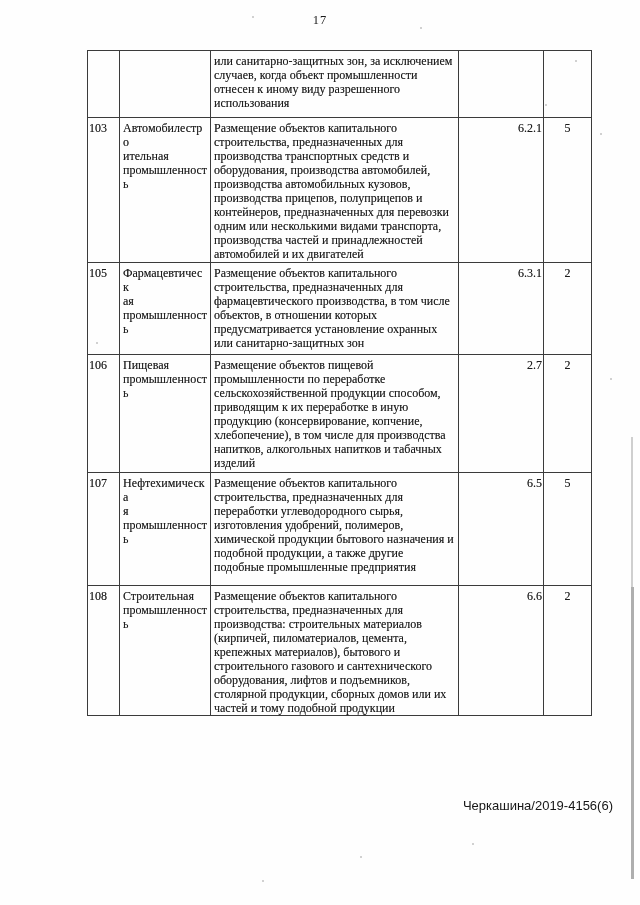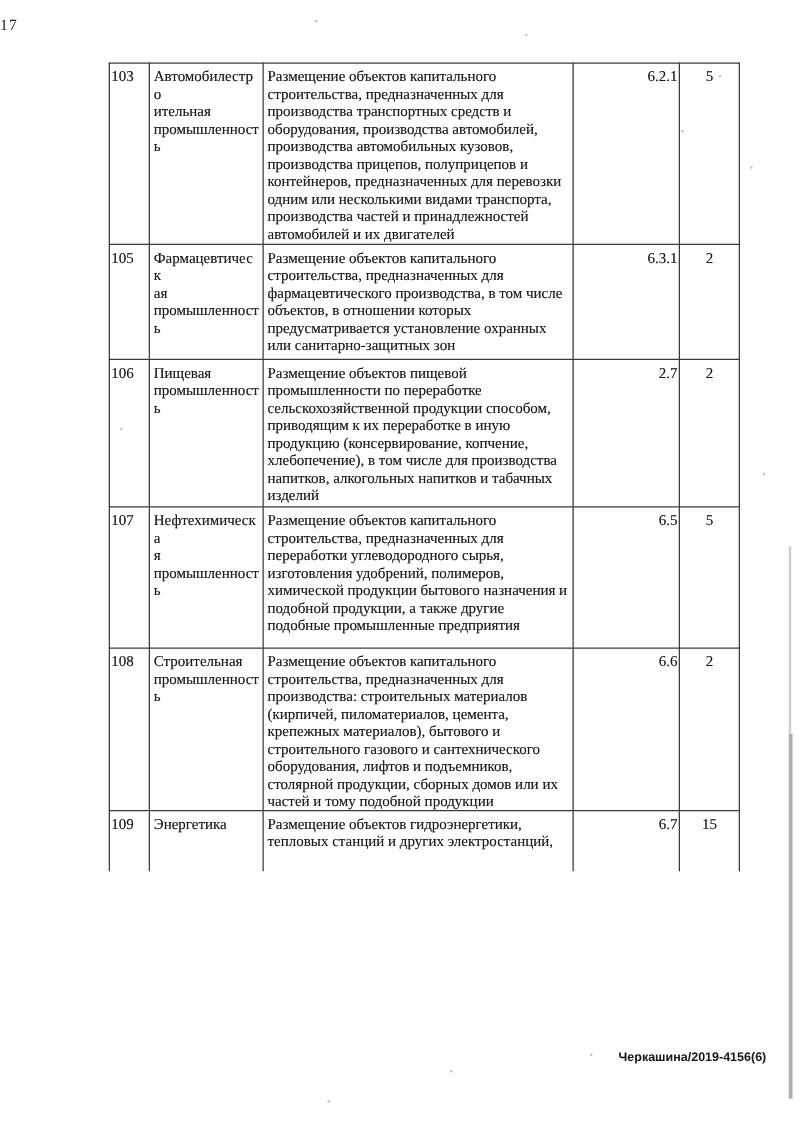--- a/index.html
+++ b/index.html
@@ -6,20 +6,21 @@
   body{
     width:640px;height:905px;
     background:#fefefe;
     position:relative;
     font-family:"Liberation Serif", serif;
     color:#1b1b1b;
     overflow:hidden;
   }
   .page-number{
     position:absolute;top:13px;left:0;width:640px;
+    text-align:center;
     font-size:12.5px;
     letter-spacing:1px;
     color:#1a1a1a;
   }
   table.doc-table{
     position:absolute;
     left:87px;top:50px;
     width:504px;
     border-collapse:collapse;
     table-layout:fixed;
@@ -34,25 +35,24 @@
     overflow:hidden;
   }
   tr.last-row td{border-bottom:none;}
   td.c-num{text-align:left;padding:3px 1px 0 1px;}
   td.c-name{padding:3px 2px 0 3px;white-space:pre-line;overflow-wrap:break-word;}
   td.c-desc{padding:3px 4px 0 3px;}
   td.c-code{text-align:right;padding:3px 1px 0 1px;}
   td.c-val{text-align:center;padding:3px 1px 0 1px;}
   .footer-stamp{
     position:absolute;
-    top:841px;right:27px;
+    top:798px;right:27px;
     font-family:"Liberation Sans", sans-serif;
-    font-size:10px;
+    font-size:13px;
     color:#161616;
-    font-weight:bold;
   }
   .artifact-line{position:absolute;pointer-events:none;}
   .artifact-a{left:631px;top:437px;width:2px;height:150px;background:#cfcfcf;}
   .artifact-b{left:631px;top:587px;width:3px;height:292px;background:#aeaeae;}
   .speck{position:absolute;width:2px;height:2px;border-radius:50%;background:#c2c2c2;}
 </style>
 </head>
 <body>
 
 <div>
@@ -61,20 +61,27 @@
 
   <table class="doc-table">
     <colgroup>
       <col style="width:32px">
       <col style="width:91px">
       <col style="width:248px">
       <col style="width:85px">
       <col style="width:48px">
     </colgroup>
     <tbody>
+      <tr style="height:67px">
+        <td class="c-num"></td>
+        <td class="c-name"></td>
+        <td class="c-desc">или санитарно-защитных зон, за исключением случаев, когда объект промышленности отнесен к иному виду разрешенного использования</td>
+        <td class="c-code"></td>
+        <td class="c-val"></td>
+      </tr>
 
       <tr style="height:145px">
         <td class="c-num">103</td>
         <td class="c-name">Автомобилестро
 ительная
 промышленность</td>
         <td class="c-desc">Размещение объектов капитального строительства, предназначенных для производства транспортных средств и оборудования, производства автомобилей, производства автомобильных кузовов, производства прицепов, полуприцепов и контейнеров, предназначенных для перевозки одним или несколькими видами транспорта, производства частей и принадлежностей автомобилей и их двигателей</td>
         <td class="c-code">6.2.1</td>
         <td class="c-val">5</td>
       </tr>
@@ -111,27 +118,20 @@
 
       <tr style="height:127px">
         <td class="c-num">108</td>
         <td class="c-name">Строительная
 промышленность</td>
         <td class="c-desc">Размещение объектов капитального строительства, предназначенных для производства: строительных материалов (кирпичей, пиломатериалов, цемента, крепежных материалов), бытового и строительного газового и сантехнического оборудования, лифтов и подъемников, столярной продукции, сборных домов или их частей и тому подобной продукции</td>
         <td class="c-code">6.6</td>
         <td class="c-val">2</td>
       </tr>
 
-      <tr style="height:48px" class="last-row">
-        <td class="c-num">109</td>
-        <td class="c-name">Энергетика</td>
-        <td class="c-desc">Размещение объектов гидроэнергетики, тепловых станций и других электростанций,</td>
-        <td class="c-code">6.7</td>
-        <td class="c-val">15</td>
-      </tr>
     </tbody>
   </table>
 
   <div class="artifact-line artifact-a"></div>
   <div class="artifact-line artifact-b"></div>
 
   <div class="speck" style="left:252px;top:16px"></div>
   <div class="speck" style="left:420px;top:27px"></div>
   <div class="speck" style="left:575px;top:60px"></div>
   <div class="speck" style="left:600px;top:133px"></div>

